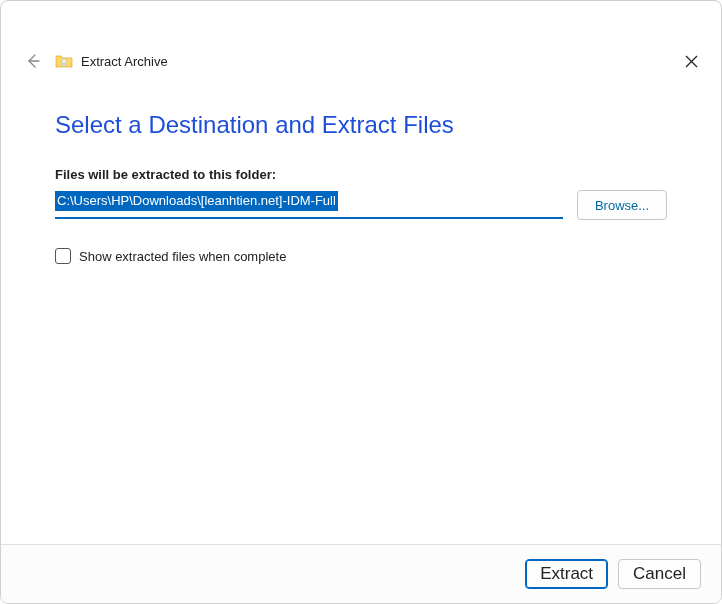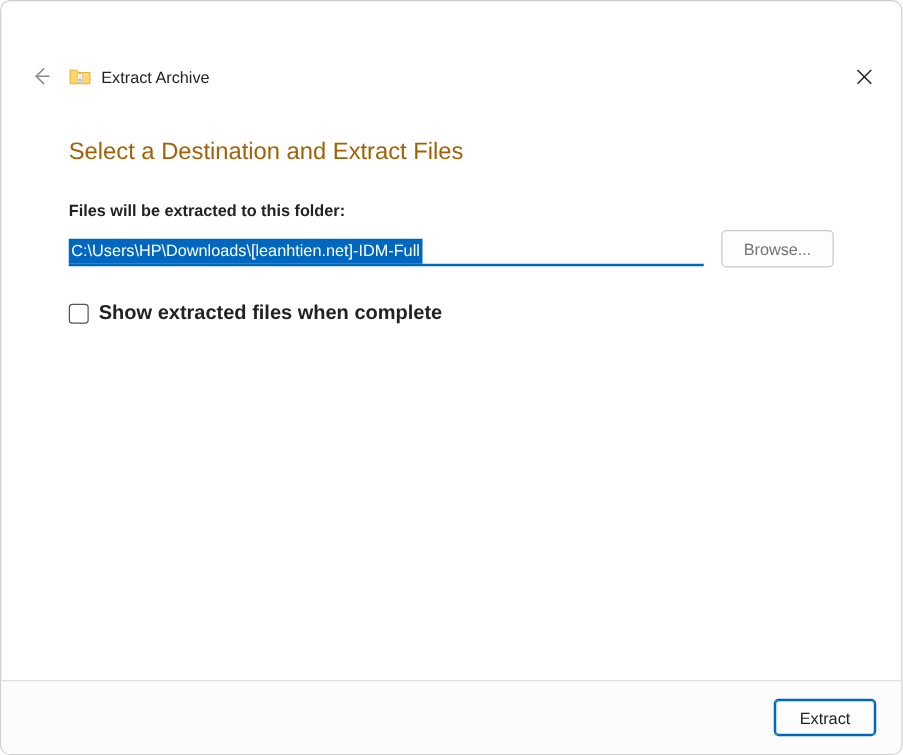--- a/index.html
+++ b/index.html
@@ -56,22 +56,22 @@
       align-items: center;
       justify-content: center;
       cursor: pointer;
       color: #222;
     }
     .content {
       flex: 1;
       padding: 30px 54px 0 54px;
     }
     .heading {
-      font-size: 19px;
-      color: #a16207;
+      font-size: 24px;
+      color: #1d4ed8;
       font-weight: 400;
       margin-bottom: 28px;
     }
     .field-label {
       font-size: 13px;
       color: #222;
       margin-bottom: 8px;
       font-weight: bold;
     }
     .path-row {
@@ -79,74 +79,73 @@
       align-items: center;
       gap: 14px;
       margin-bottom: 28px;
     }
     .path-input-wrap {
       flex: 1;
       position: relative;
       border-bottom: 2px solid #0067c0;
       height: 28px;
       display: flex;
-      align-items: flex-end;
+      align-items: flex-start;
     }
     .path-highlight {
       background: #0067c0;
       color: #fff;
       padding: 1px 2px;
       font-size: 13px;
       display: inline-block;
       line-height: 18px;
     }
     .browse-btn {
       width: 90px;
       height: 30px;
       border: 1px solid #c8c8c8;
       border-radius: 4px;
       background: #fdfdfd;
       font-size: 13px;
-      color: #737373;
+      color: #0369a1;
       cursor: pointer;
     }
     .checkbox-row {
       display: flex;
       align-items: center;
       gap: 8px;
     }
     .checkbox {
       width: 16px;
       height: 16px;
       border: 1.5px solid #555;
       border-radius: 3px;
       background: #fff;
       cursor: pointer;
     }
     .checkbox-label {
-      font-size: 16px;
+      font-size: 13px;
       color: #222;
       cursor: pointer;
-      font-weight: bold;
     }
     .footer {
       border-top: 1px solid #e0e0e0;
       padding: 14px 20px;
       display: flex;
       justify-content: flex-end;
       gap: 10px;
       background: #fcfcfc;
     }
     .footer-btn {
       min-width: 82px;
       height: 30px;
       border: 1px solid #c8c8c8;
       border-radius: 4px;
       background: #fdfdfd;
-      font-size: 13px;
+      font-size: 17px;
       color: #222;
       cursor: pointer;
       padding: 0 14px;
     }
     .footer-btn.primary {
       border: 1px solid #0067c0;
       box-shadow: inset 0 0 0 1px #0067c0;
     }
   </style>
 </head>
@@ -185,13 +184,14 @@
     <button class="browse-btn">Browse...</button>
   </div>
   <div class="checkbox-row">
     <div class="checkbox"></div>
     <label class="checkbox-label">Show extracted files when complete</label>
   </div>
 </div>
 
 <div class="footer">
   <button class="footer-btn primary">Extract</button>
+  <button class="footer-btn">Cancel</button>
 </div>
 
 </body></html>

